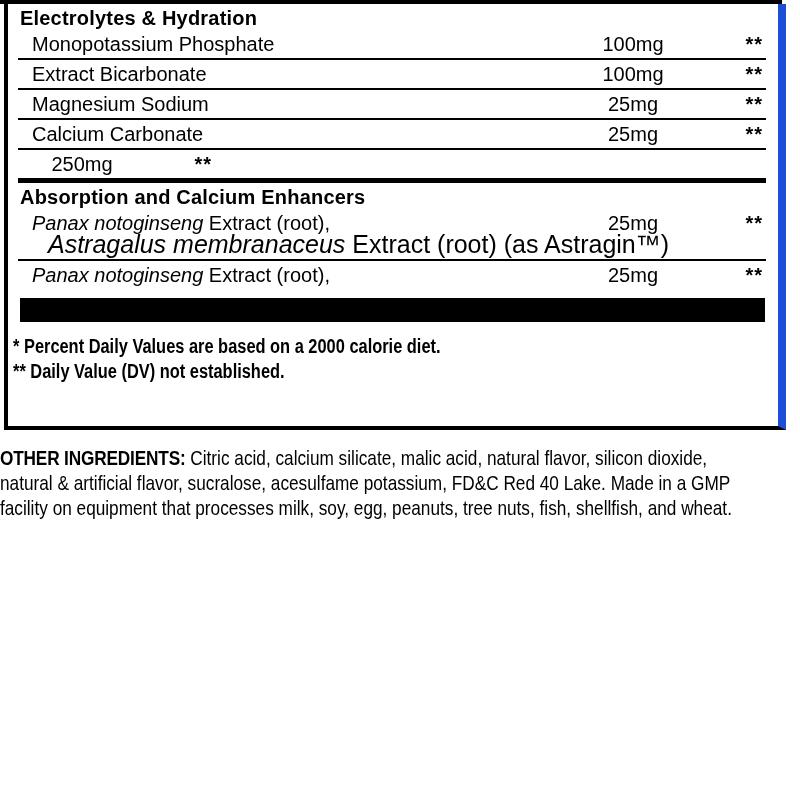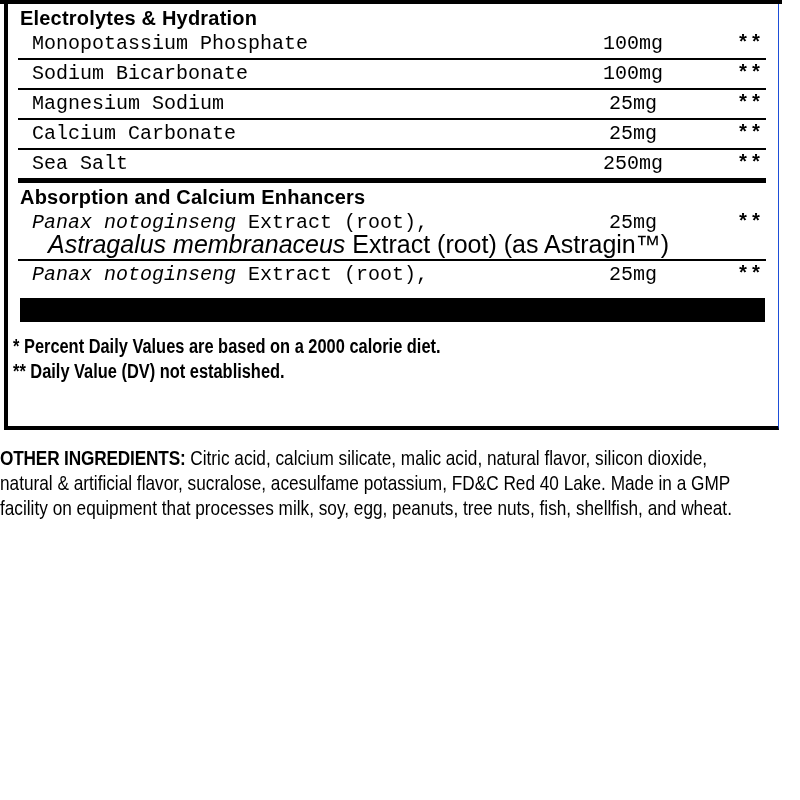--- a/index.html
+++ b/index.html
@@ -23,42 +23,41 @@
     left: 0; top: 0;
     width: 782px; height: 4px;
     background: #000;
   }
 
   .label-box {
     position: absolute;
     left: 4px; top: 4px;
     width: 770px; height: 422px;
     border-left: 4px solid #000;
-    border-right: 1px solid #1d4ed8;
+    border-right: 8px solid #1d4ed8;
     border-bottom: 4px solid #000;
     background: #fff;
     overflow: hidden;
   }
 
   .section-title {
     font-weight: 700;
     font-size: 20px;
     line-height: 23px;
     margin: 3px 0 0 12px;
     letter-spacing: 0.2px;
   }
 
   .row { padding: 4px 0; }
   .line1 {
     display: flex;
     align-items: flex-start;
     padding-left: 24px;
     line-height: 20px;
     font-size: 20px;
-    font-family: Liberation Mono, monospace;
   }
   .name { flex: 1; }
   .it { font-style: italic; }
   .amt {
     width: 100px;
     text-align: center;
     white-space: nowrap;
   }
   .dv {
     width: 80px;
@@ -126,21 +125,21 @@
         <div class="row">
           <div class="line1">
             <span class="name"><span>Monopotassium Phosphate</span></span>
             <span class="amt">100mg</span>
             <span class="dv">**</span>
           </div>
         </div>
         <div class="sep"></div>
         <div class="row">
           <div class="line1">
-            <span class="name"><span>Sodium Bicarbonate</span></span>
+            <span class="name"><span>Extract Bicarbonate</span></span>
             <span class="amt">100mg</span>
             <span class="dv">**</span>
           </div>
         </div>
         <div class="sep"></div>
         <div class="row">
           <div class="line1">
             <span class="name"><span>Magnesium Sodium</span></span>
             <span class="amt">25mg</span>
             <span class="dv">**</span>
@@ -150,21 +149,20 @@
         <div class="row">
           <div class="line1">
             <span class="name"><span>Calcium Carbonate</span></span>
             <span class="amt">25mg</span>
             <span class="dv">**</span>
           </div>
         </div>
         <div class="sep"></div>
         <div class="row">
           <div class="line1">
-            <span class="name"><span>Sea Salt</span></span>
             <span class="amt">250mg</span>
             <span class="dv">**</span>
           </div>
         </div>
         <div class="sep medium"></div>
         <div class="section-title">Absorption and Calcium Enhancers</div>
         <div class="row">
           <div class="line1">
             <span class="name"><span class="it">Panax notoginseng</span><span> Extract (root),</span></span>
             <span class="amt">25mg</span>

